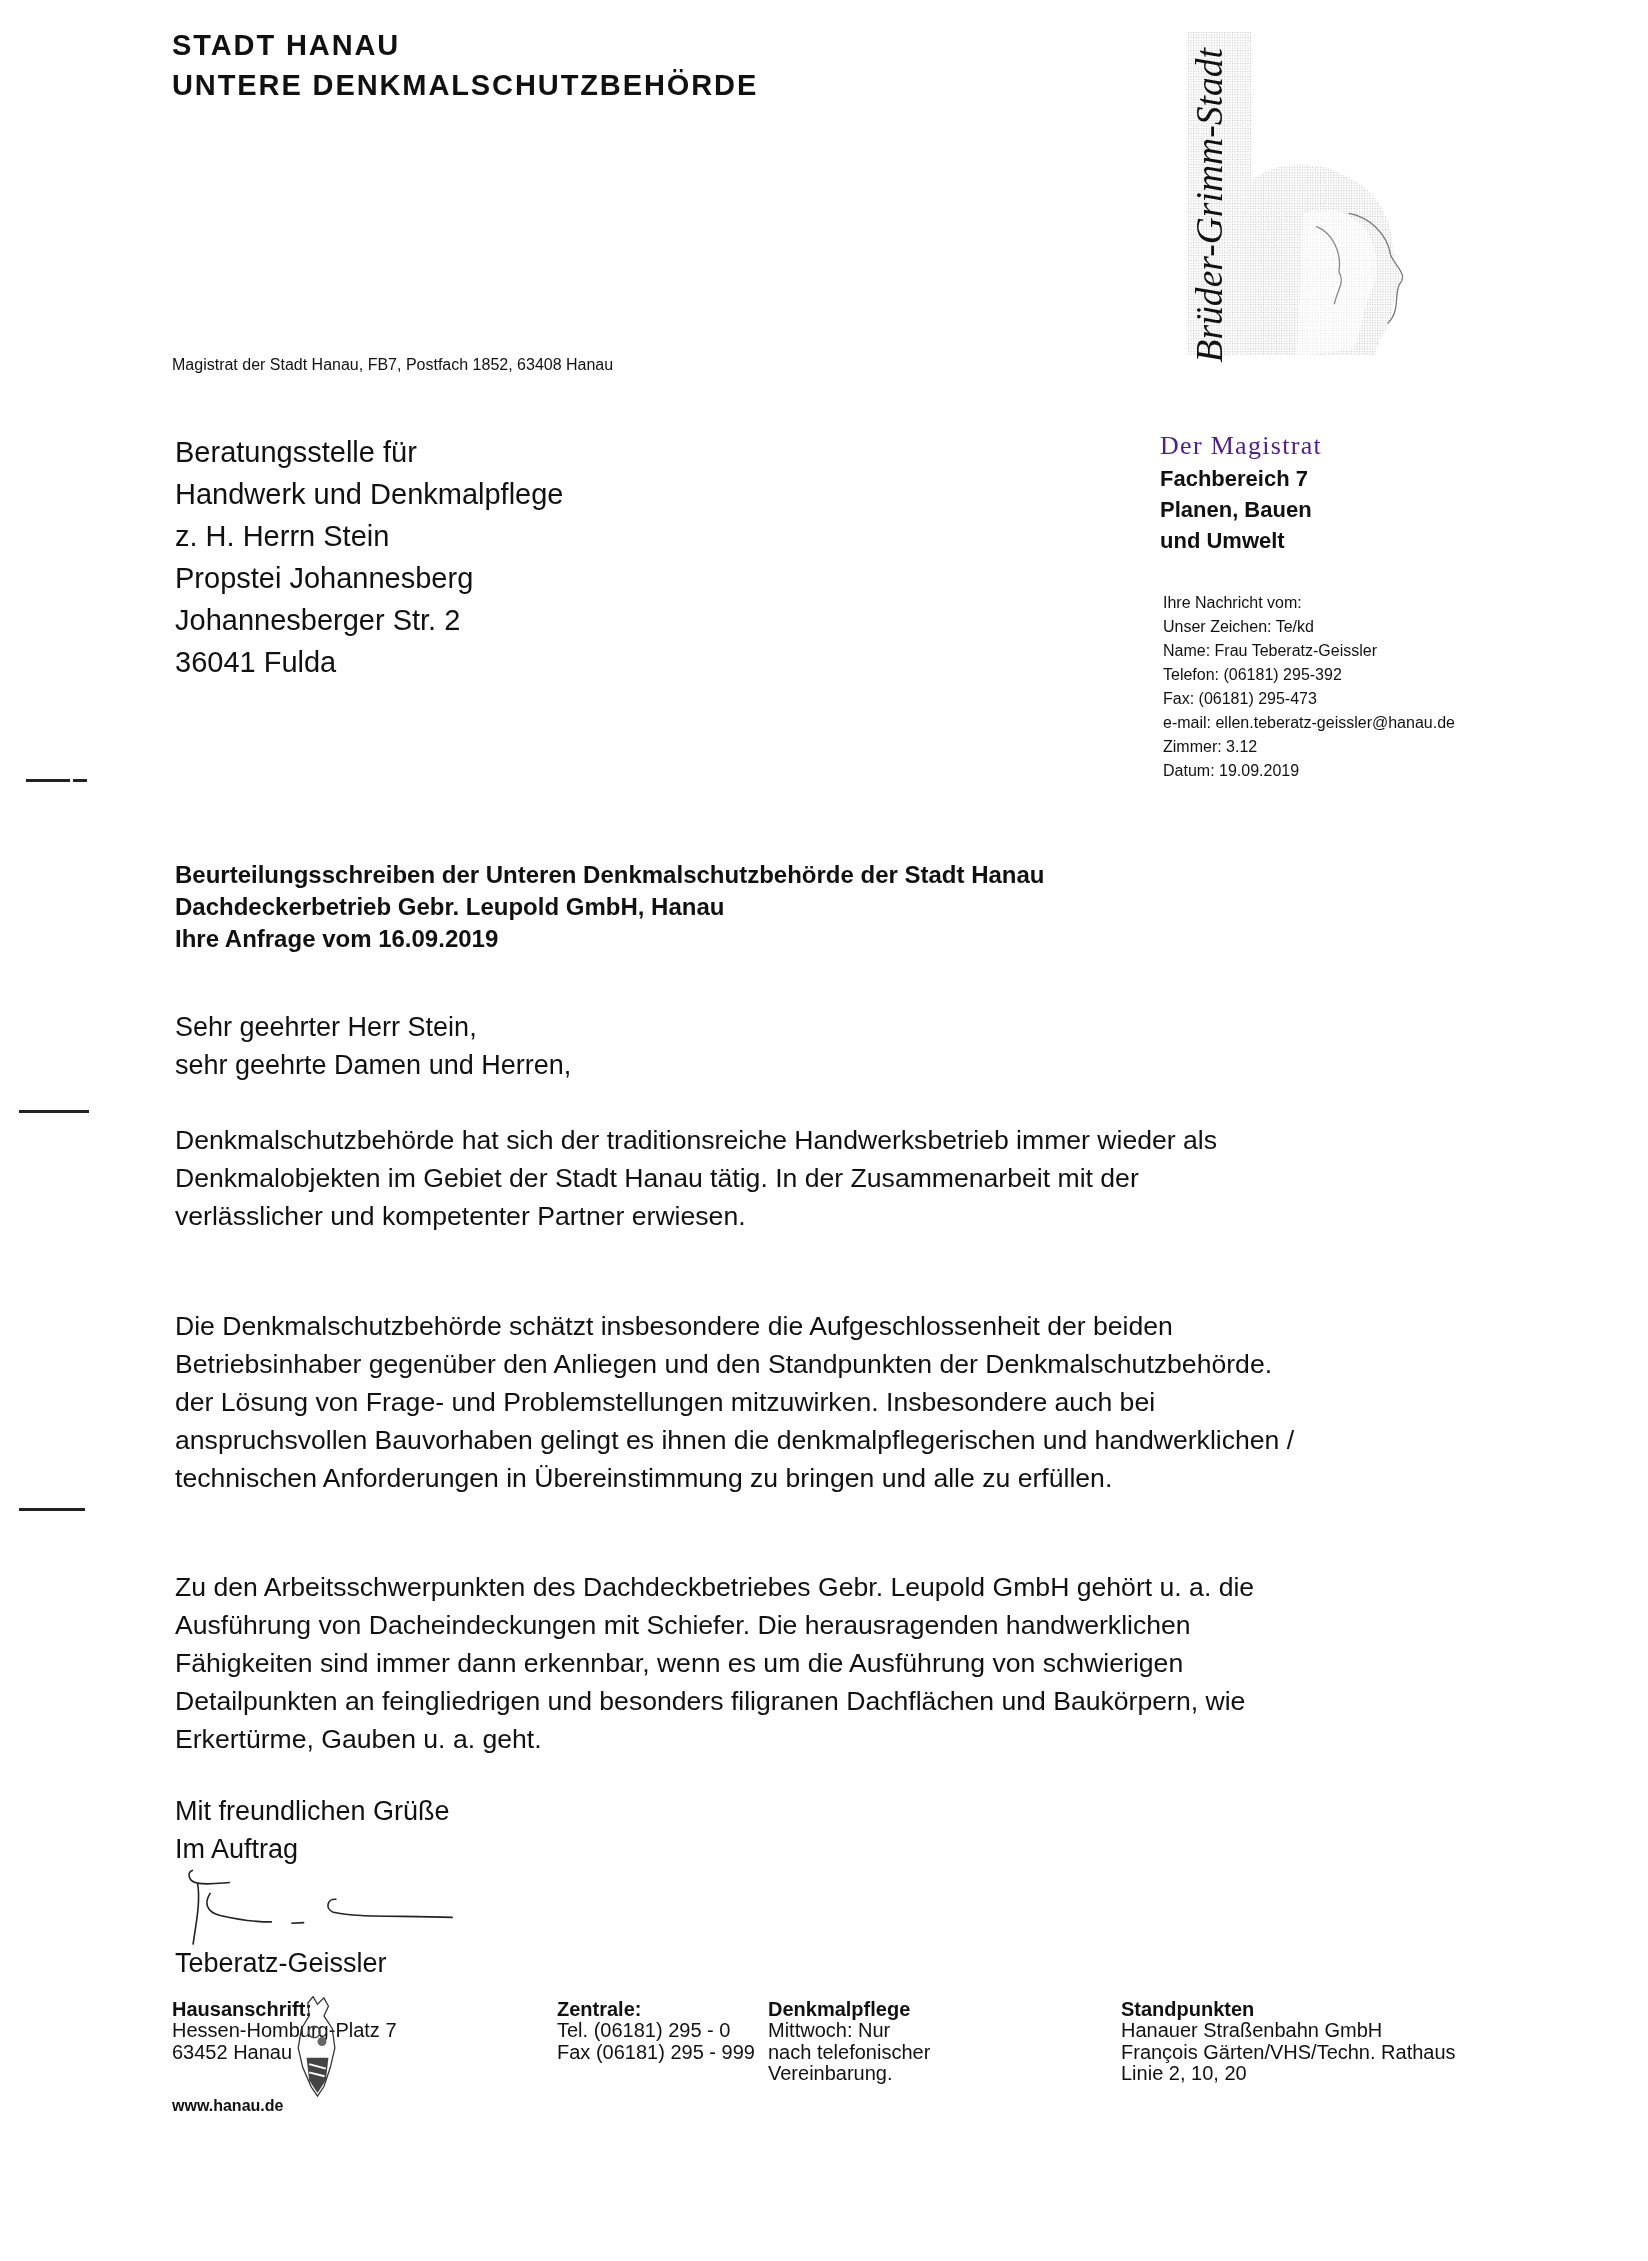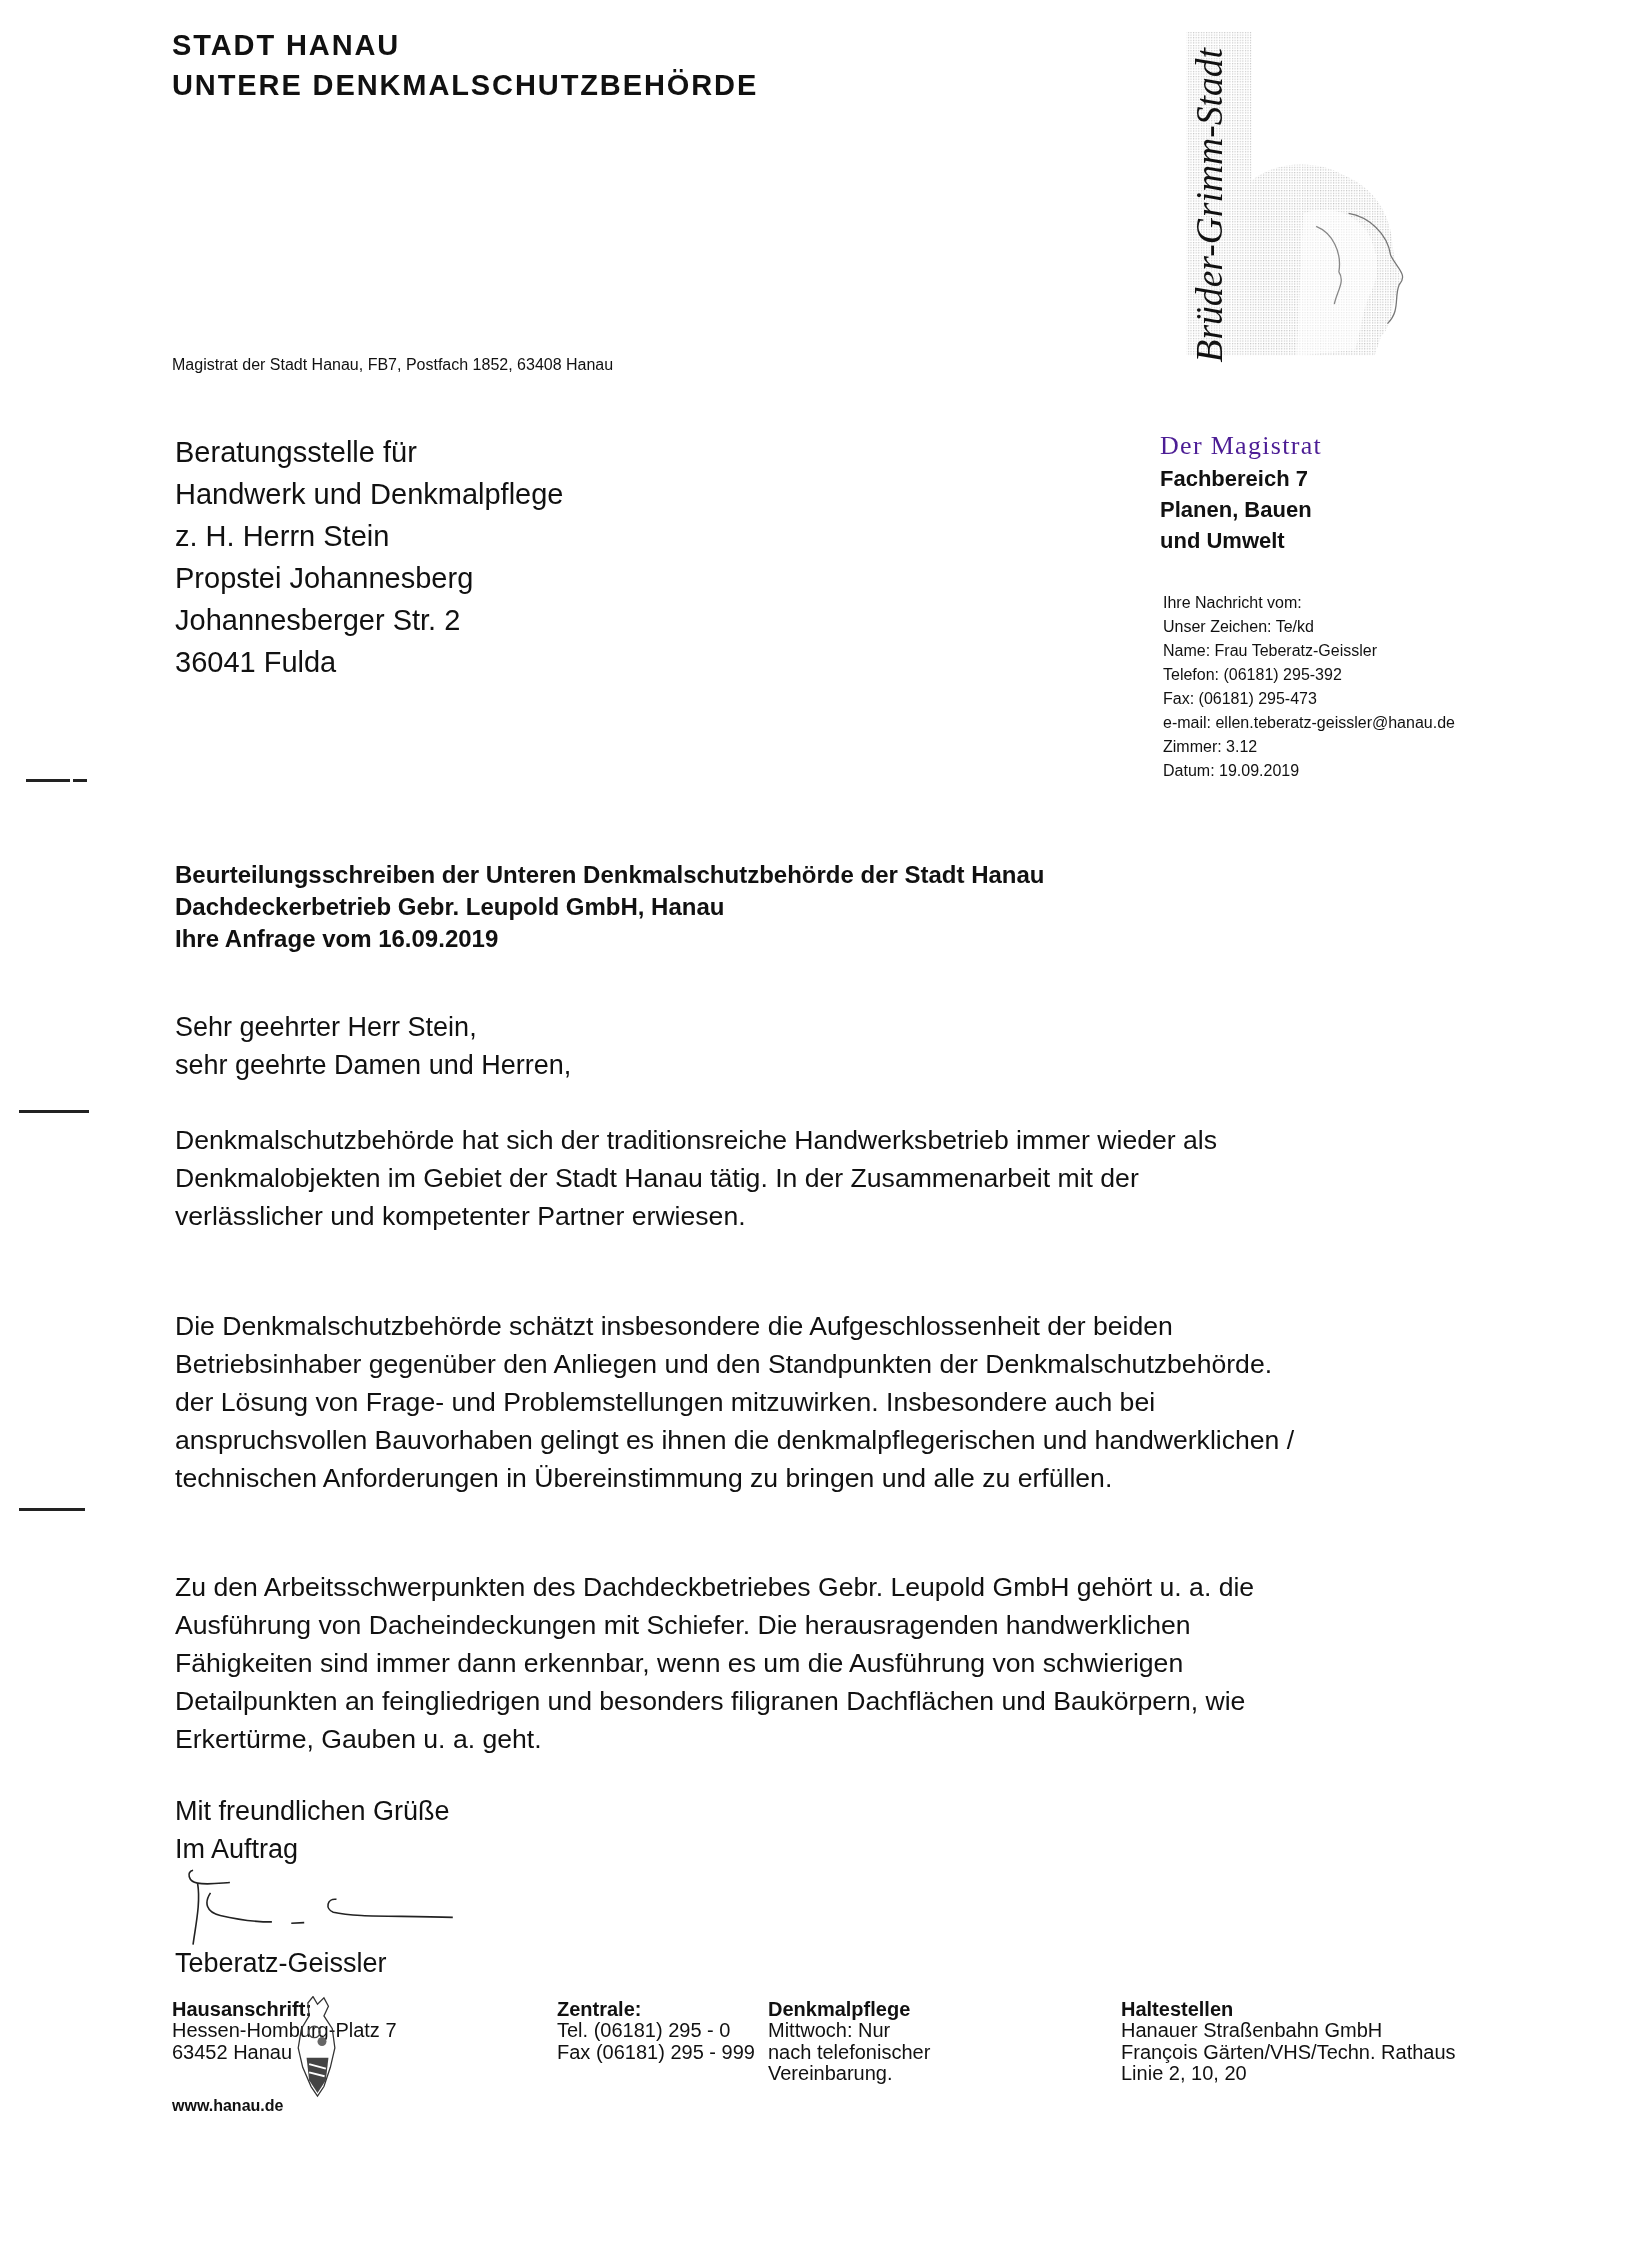--- a/index.html
+++ b/index.html
@@ -163,18 +163,18 @@
 </div>
 
 <div class="abs footer" style="left:768px;">
   <div class="h">Denkmalpflege</div>
   <div>Mittwoch: Nur</div>
   <div>nach telefonischer</div>
   <div>Vereinbarung.</div>
 </div>
 
 <div class="abs footer" style="left:1121px;">
-  <div class="h">Haltestellen</div>
+  <div class="h">Standpunkten</div>
   <div>Hanauer Straßenbahn GmbH</div>
   <div>François Gärten/VHS/Techn. Rathaus</div>
   <div>Linie 2, 10, 20</div>
 </div>
 
 
 </body></html>

